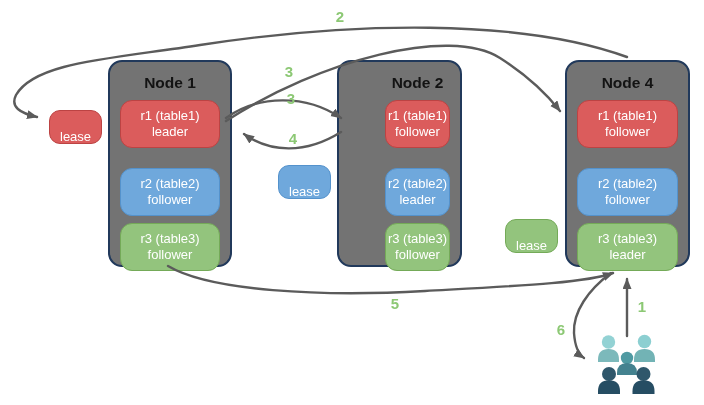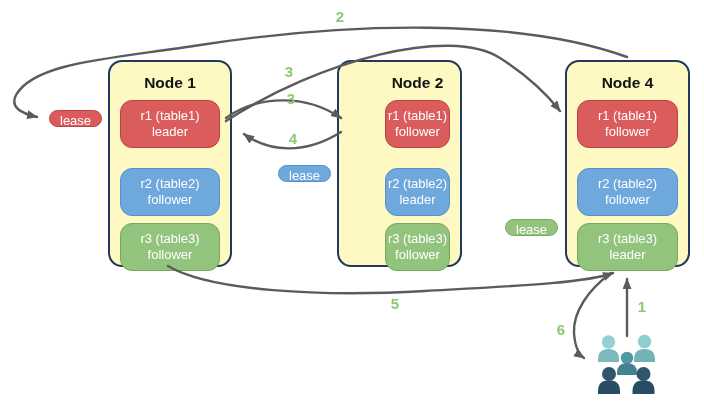--- a/index.html
+++ b/index.html
@@ -3,40 +3,40 @@
 <meta charset="utf-8">
 <style>
   html,body{margin:0;padding:0;background:#fff;}
   .canvas{
     position:relative;width:704px;height:405px;background:#ffffff;overflow:hidden;
     font-family:"Liberation Sans","DejaVu Sans",sans-serif;
   }
   
   .node{
     position:absolute;top:60px;height:207px;box-sizing:border-box;
-    background:#fef9c3;border:2px solid #21395B;border-radius:14px;
+    background:#737373;border:2px solid #21395B;border-radius:14px;
     padding-top:12px;z-index:1;
   }
   .node-title{
     height:24px;text-align:center;font-size:15.5px;font-weight:bold;color:#131313;
   }
   .rbox{
     box-sizing:border-box;height:48px;margin:2px 10px 7px;border-radius:12px;
     display:flex;flex-direction:column;align-items:center;justify-content:center;
     color:#ffffff;font-size:13px;line-height:16.5px;text-align:center;
   }
   .rbox span{display:block;}
   .rbox.red{background:#DB5C5C;border:1.5px solid #BC4343;}
   .rbox.blue{background:#6FA8DC;border:1.5px solid #5492CC;margin-top:20px;}
   .rbox.green{background:#93C47D;border:1.5px solid #74AA58;}
   
   .lease{
-    position:absolute;box-sizing:border-box;height:17px;min-width:52px;
+    position:absolute;box-sizing:border-box;height:29px;min-width:52px;
     border-radius:11px;color:#fff;font-size:13px;line-height:20px;
-    text-align:center;padding:0 10px;z-index:5;
+    text-align:center;padding:16px 10px;z-index:5;
   }
   .lease.red{background:#DB5C5C;border:1.5px solid #BC4343;}
   .lease.blue{background:#6FA8DC;border:1.5px solid #5492CC;}
   .lease.green{background:#93C47D;border:1.5px solid #74AA58;}
   
   .num{
     position:absolute;width:18px;text-align:center;color:#8CC874;
     font-size:15px;font-weight:bold;z-index:6;
   }
   

